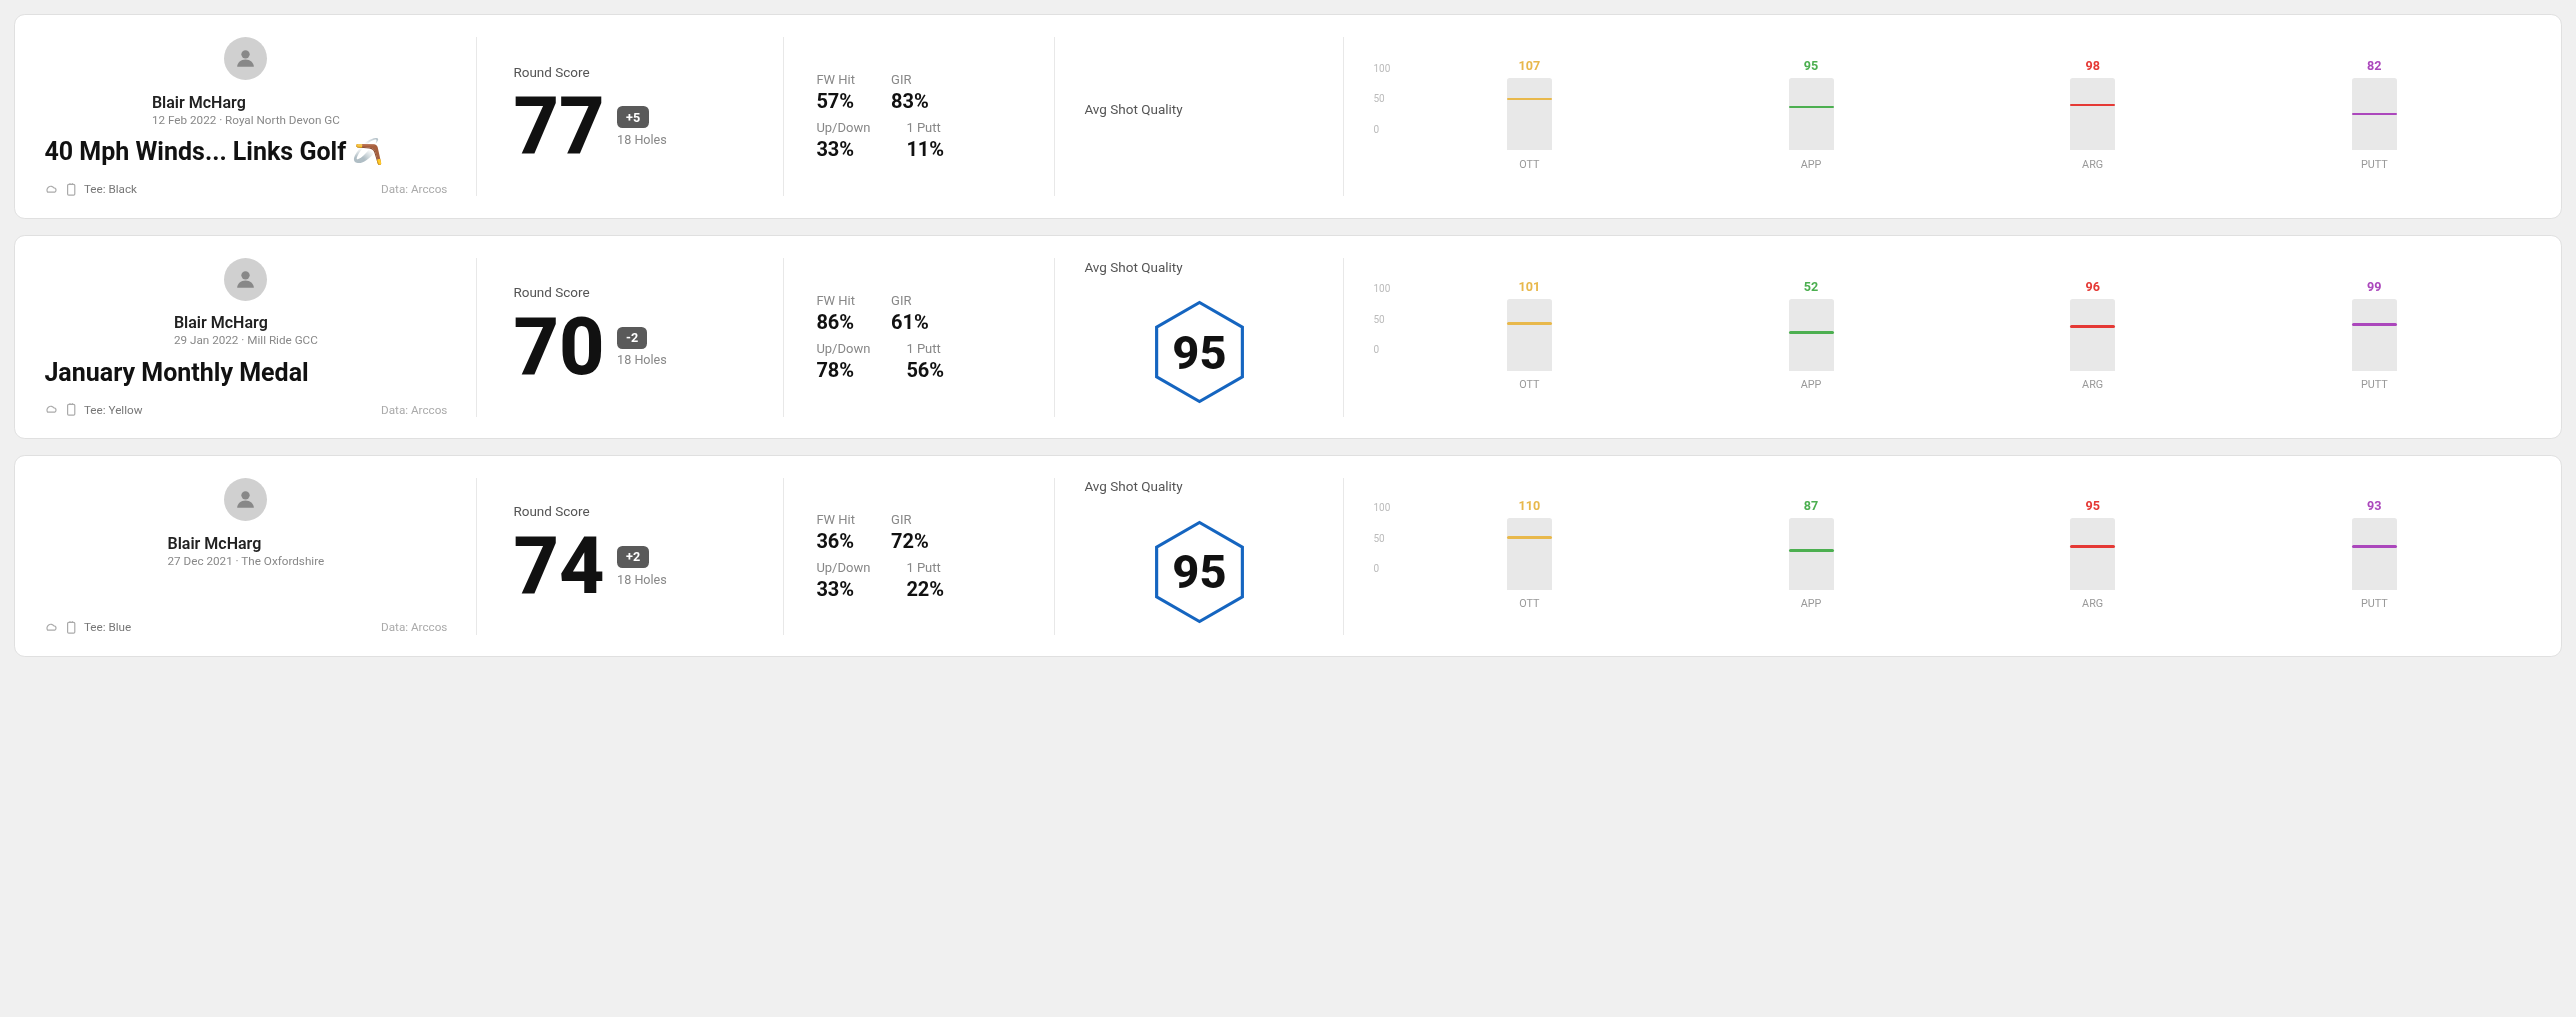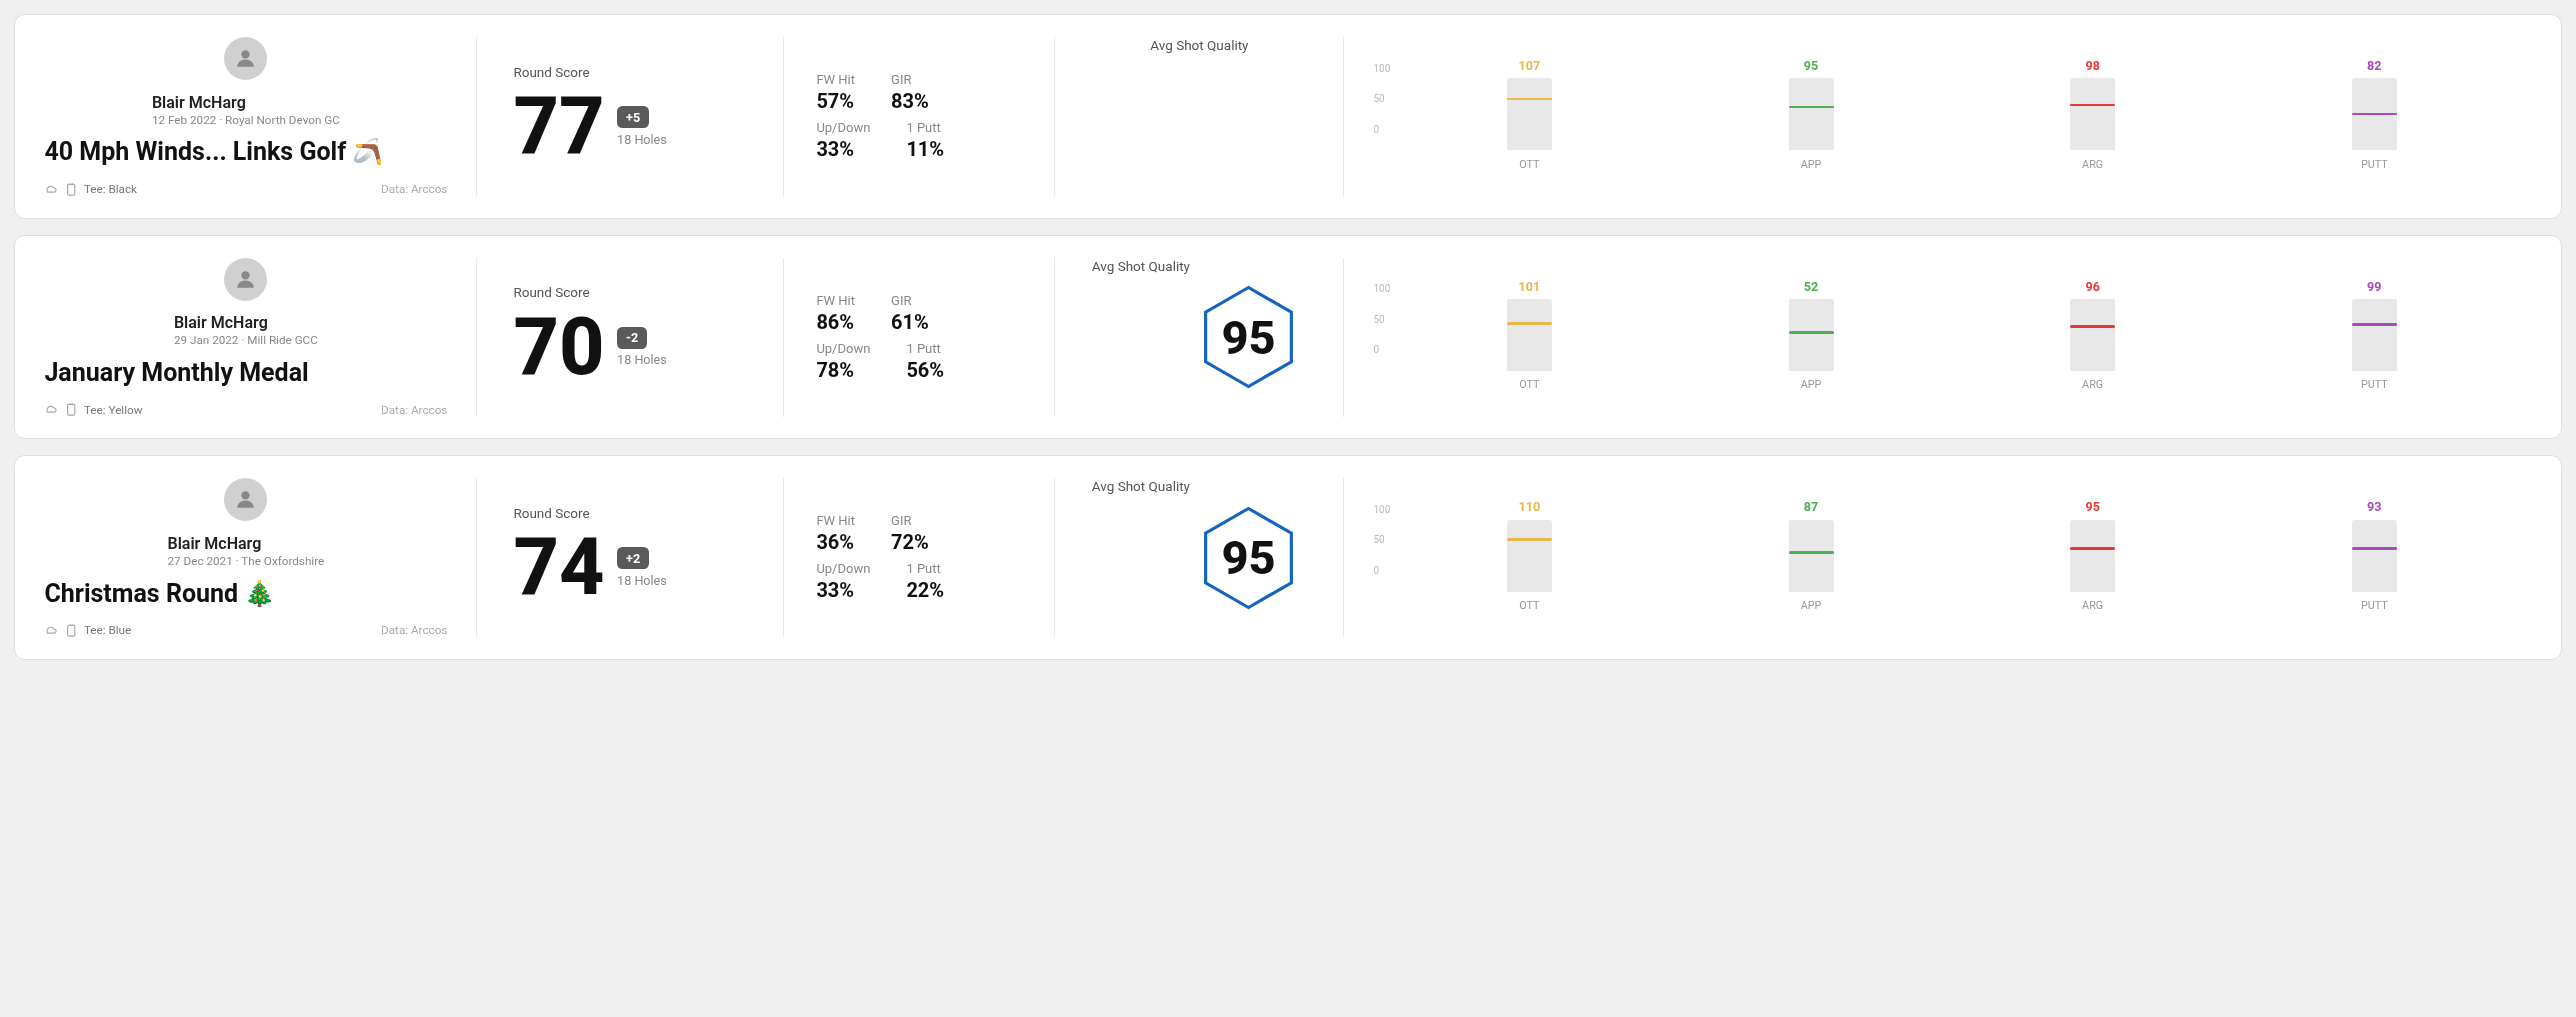--- a/index.html
+++ b/index.html
@@ -127,21 +127,21 @@
     }
     .stat-item { display: flex; flex-direction: column; }
     .stat-label { font-size: 13px; color: #888; margin-bottom: 1.8px; }
     .stat-value { font-size: 20px; font-weight: 700; color: #111; }
     .quality-section {
       width: 289px;
       min-width: 289px;
       padding: 0 29px;
       border-right: 0.9px solid #e8e8e8;
       display: flex;
-      flex-direction: row;
+      flex-direction: column;
       align-items: center;
       justify-content: center;
     }
     .quality-label { font-size: 13.5px; color: #555; margin-bottom: 14.4px; align-self: flex-start; }
     .hexagon-container {
       position: relative;
       display: flex;
       align-items: center;
       justify-content: center;
     }
@@ -476,21 +476,20 @@
               <svg width="25" height="25" viewBox="0 0 24 24" fill="#888">
                 <circle cx="12" cy="8" r="4"></circle>
                 <path d="M4 20c0-4 3.6-7 8-7s8 3 8 7"></path>
               </svg>
             </div>
             <div class="user-details">
               <span class="user-name">Blair McHarg</span>
               <span class="user-meta">27 Dec 2021 · The Oxfordshire</span>
             </div>
           </div>
-          <div class="round-title">Christmas Round 🎄</div>
         </div>
         <div class="bottom-info">
           <div class="tee-info">
             <svg width="14.4" height="14.4" viewBox="0 0 24 24" fill="none" stroke="#aaa" stroke-width="2">
               <path d="M18 10h-1.3A6 6 0 1 0 6 17h12a4 4 0 0 0 0-7z"></path>
             </svg>
             <svg width="14.4" height="14.4" viewBox="0 0 24 24" fill="none" stroke="#aaa" stroke-width="2">
               <rect x="6" y="4" width="12" height="18" rx="2"></rect>
               <line x1="10" y1="4" x2="10" y2="2"></line>
               <line x1="14" y1="4" x2="14" y2="2"></line>

